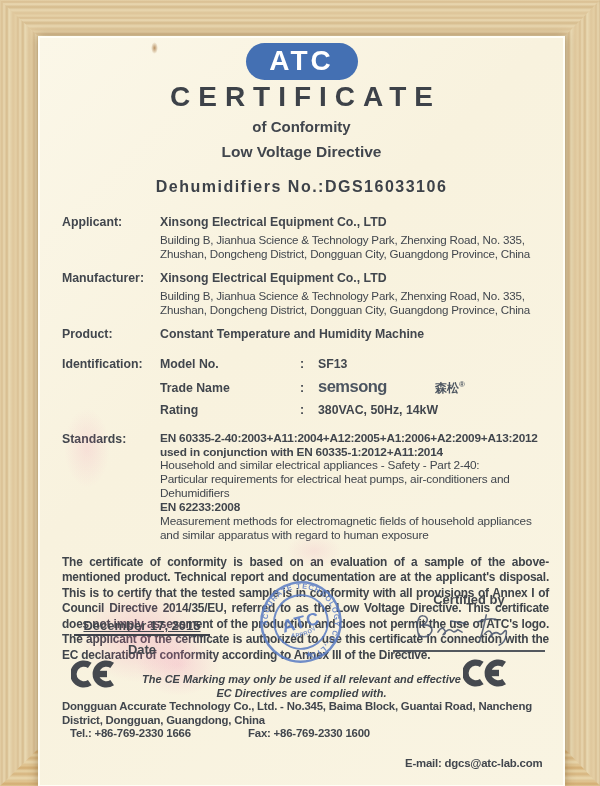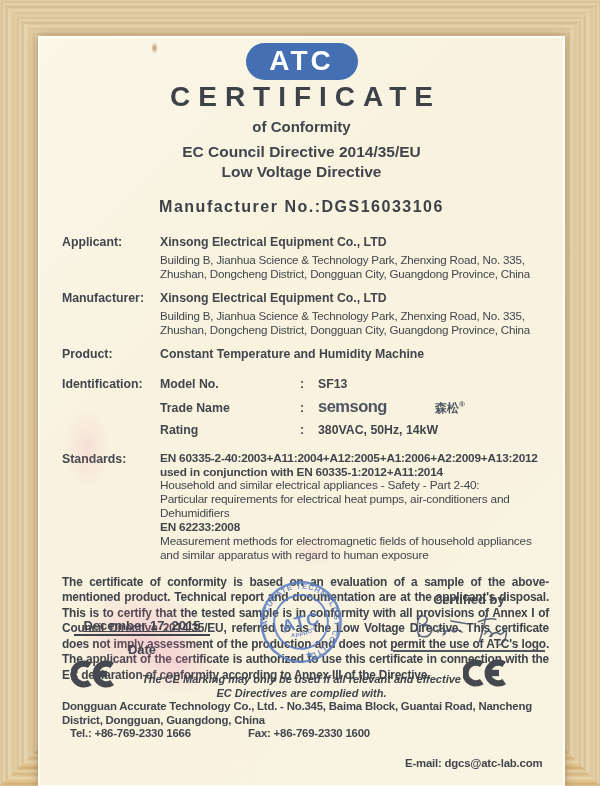--- a/index.html
+++ b/index.html
@@ -102,23 +102,22 @@
 
   <div class="smudge s1"></div>
   <div class="smudge s2"></div>
   <div class="smudge s3"></div>
   <div class="smudge s4"></div>
   <div class="smudge speck"></div>
 
   <div class="logo-pill">ATC</div>
   <div class="title">CERTIFICATE</div>
   <div class="subtitle">of Conformity</div>
-  <div class="directive">EC Council Directive 2014/35/EU</div>
   <div class="directive">Low Voltage Directive</div>
-  <div class="registration">Manufacturer No.:DGS16033106</div>
+  <div class="registration">Dehumidifiers No.:DGS16033106</div>
 
   <div class="content">
 
     <div class="row">
       <div class="lbl">Applicant:</div>
       <div class="val">
         <div class="name">Xinsong Electrical Equipment Co., LTD</div>
         <div class="addr">Building B, Jianhua Science &amp; Technology Park, Zhenxing Road, No. 335, Zhushan, Dongcheng District, Dongguan City, Guangdong Province, China</div>
       </div>
     </div>

